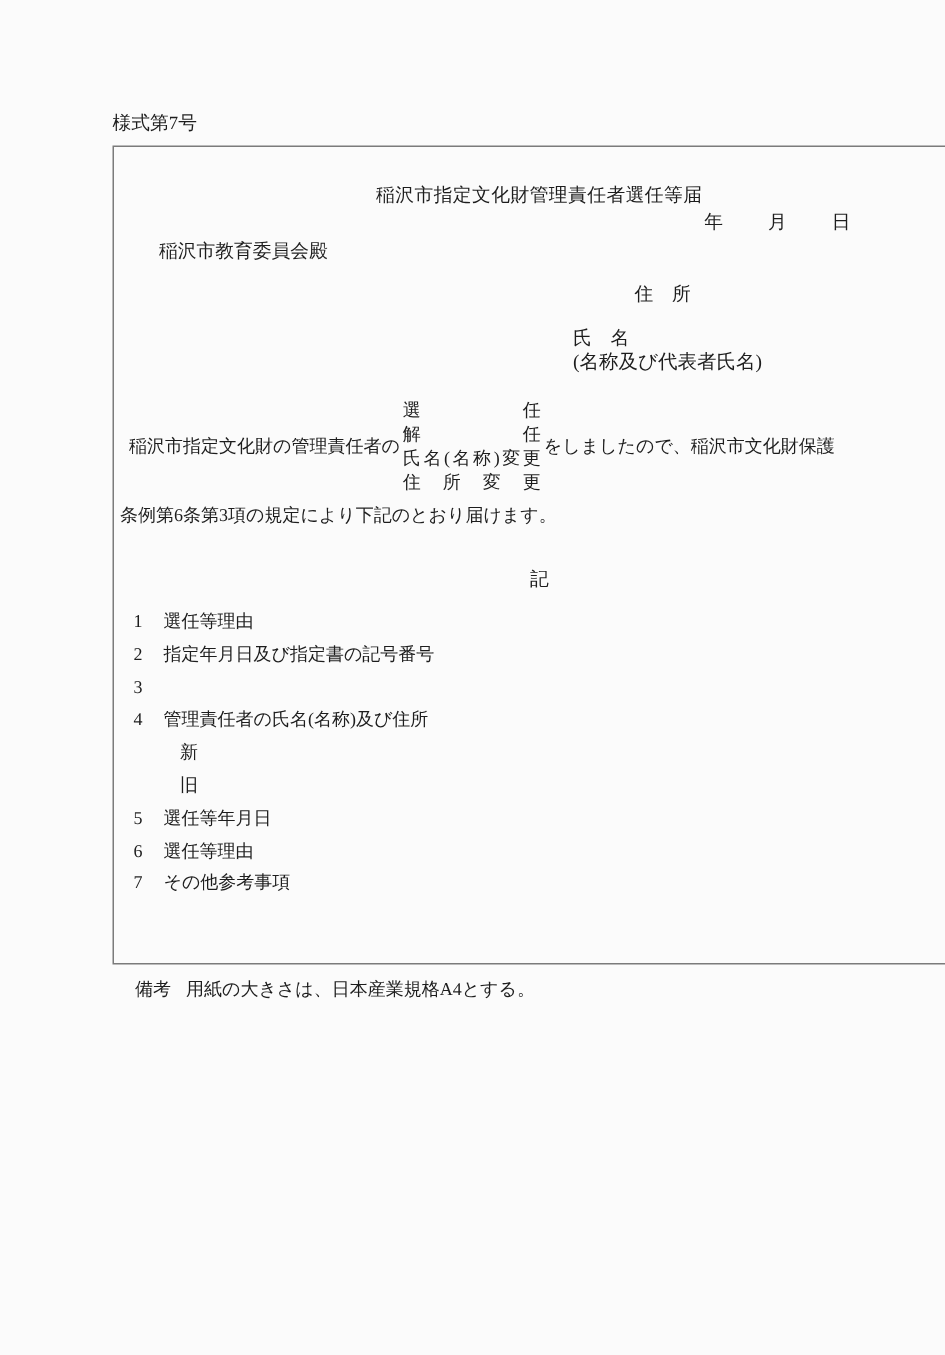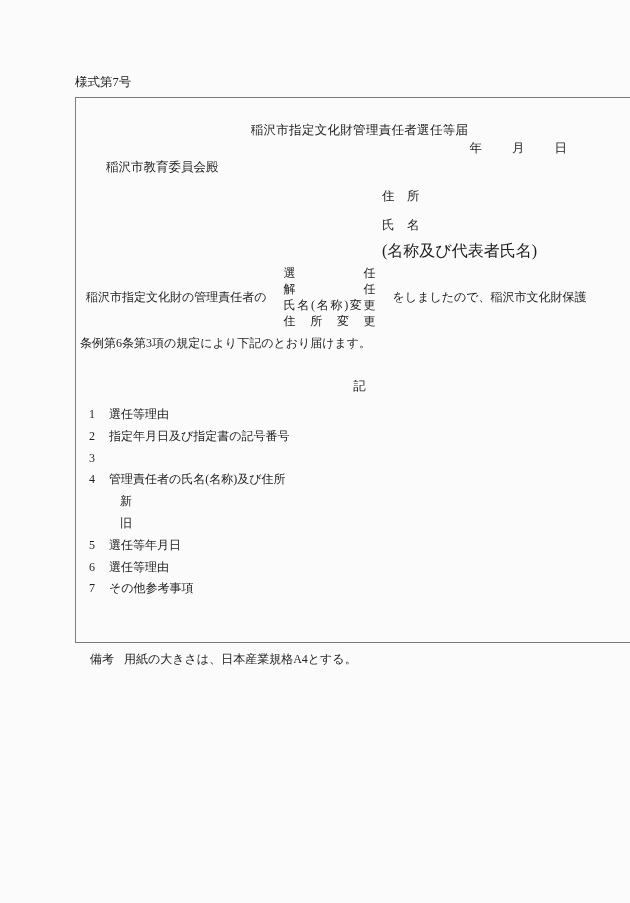--- a/index.html
+++ b/index.html
@@ -26,29 +26,29 @@
   }
 
   .date-row {
     position:absolute; top:44px; right:76px;
     display:flex; gap:30px; font-size:12.5px; line-height:13px;
   }
 
   .recipient { position:absolute; left:30px; top:61px; font-size:12.5px;text-align:right; }
 
   .submitter { position:absolute; left:306px; top:92px; font-size:12.5px; line-height:13px; }
-  .submitter .addr { margin-bottom:16px; }
-  .submitter .name-note { font-size:16px; margin-top:12px; }
+  .submitter .addr { margin-bottom:16px;margin-left:41px; }
+  .submitter .name-note { font-size:13px; margin-top:2px; }
 
   .statement {
     position:absolute; left:10px; top:167px;
     display:flex; align-items:center;
     font-size:12px; white-space:nowrap;
   }
-  .opt-block { width:92px; margin:0 17px; }
+  .opt-block { width:92px; margin:0 2px; }
   .opt {
     line-height:16px;
     text-align:justify; text-align-last:justify; text-justify:inter-character;
   }
 
   .statement-line2 { position:absolute; left:4px; top:237px; font-size:12px; }
 
   .ki-heading { position:absolute; top:280px; left:0; width:100%; text-align:center; font-size:12.5px; }
 
   .item-list { position:absolute; left:13px; top:306px; font-size:12px; }

